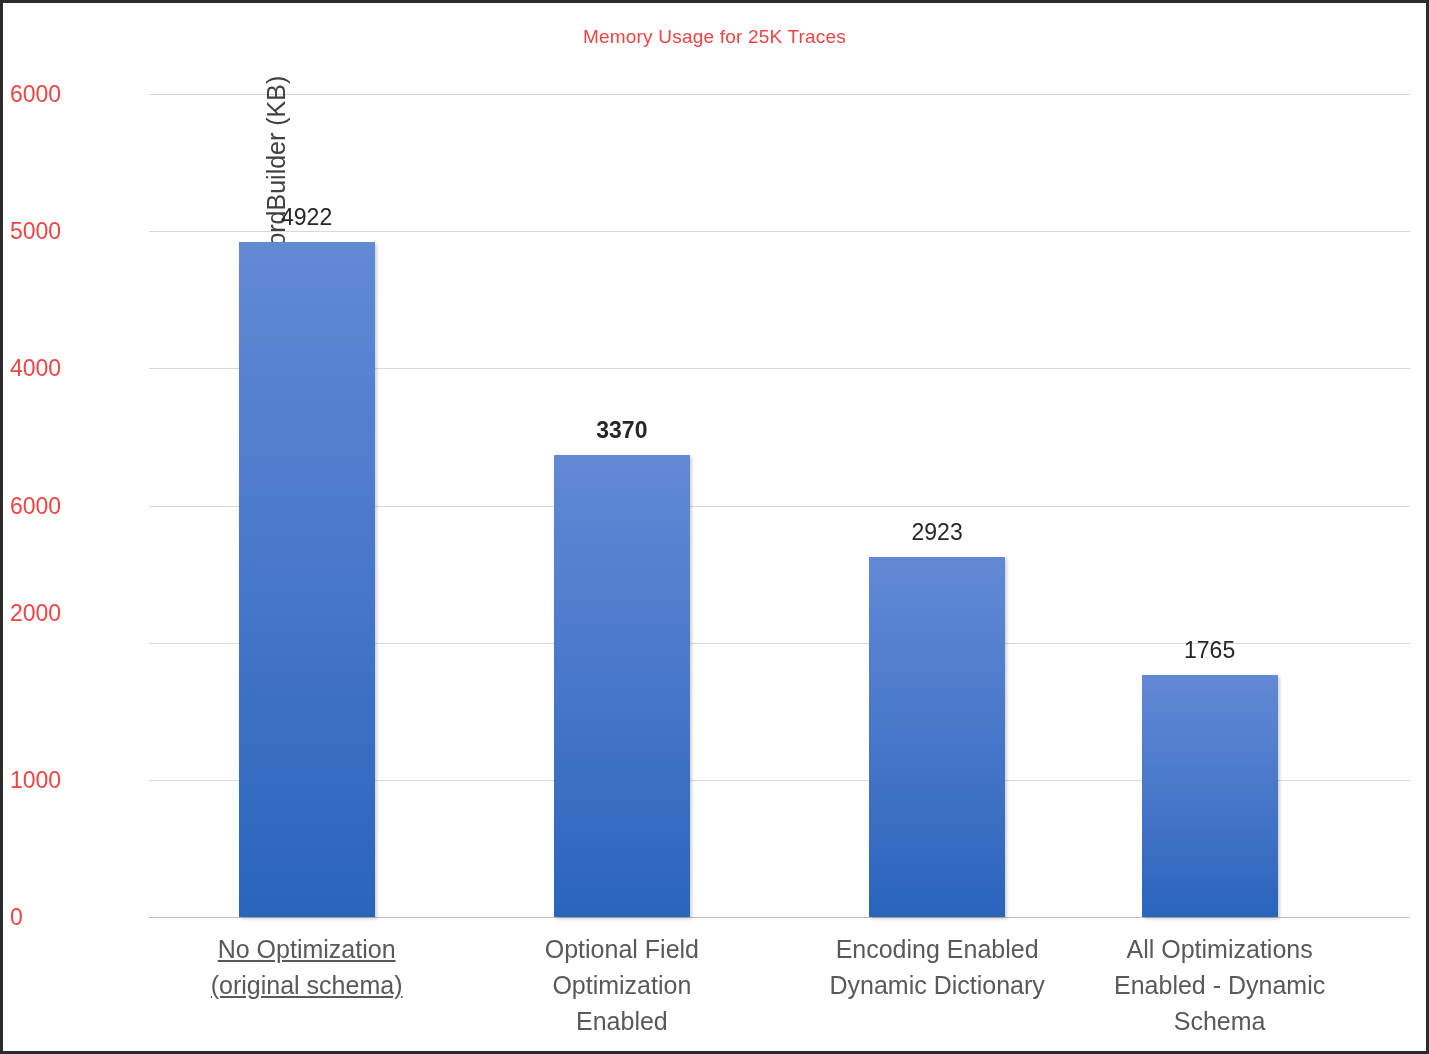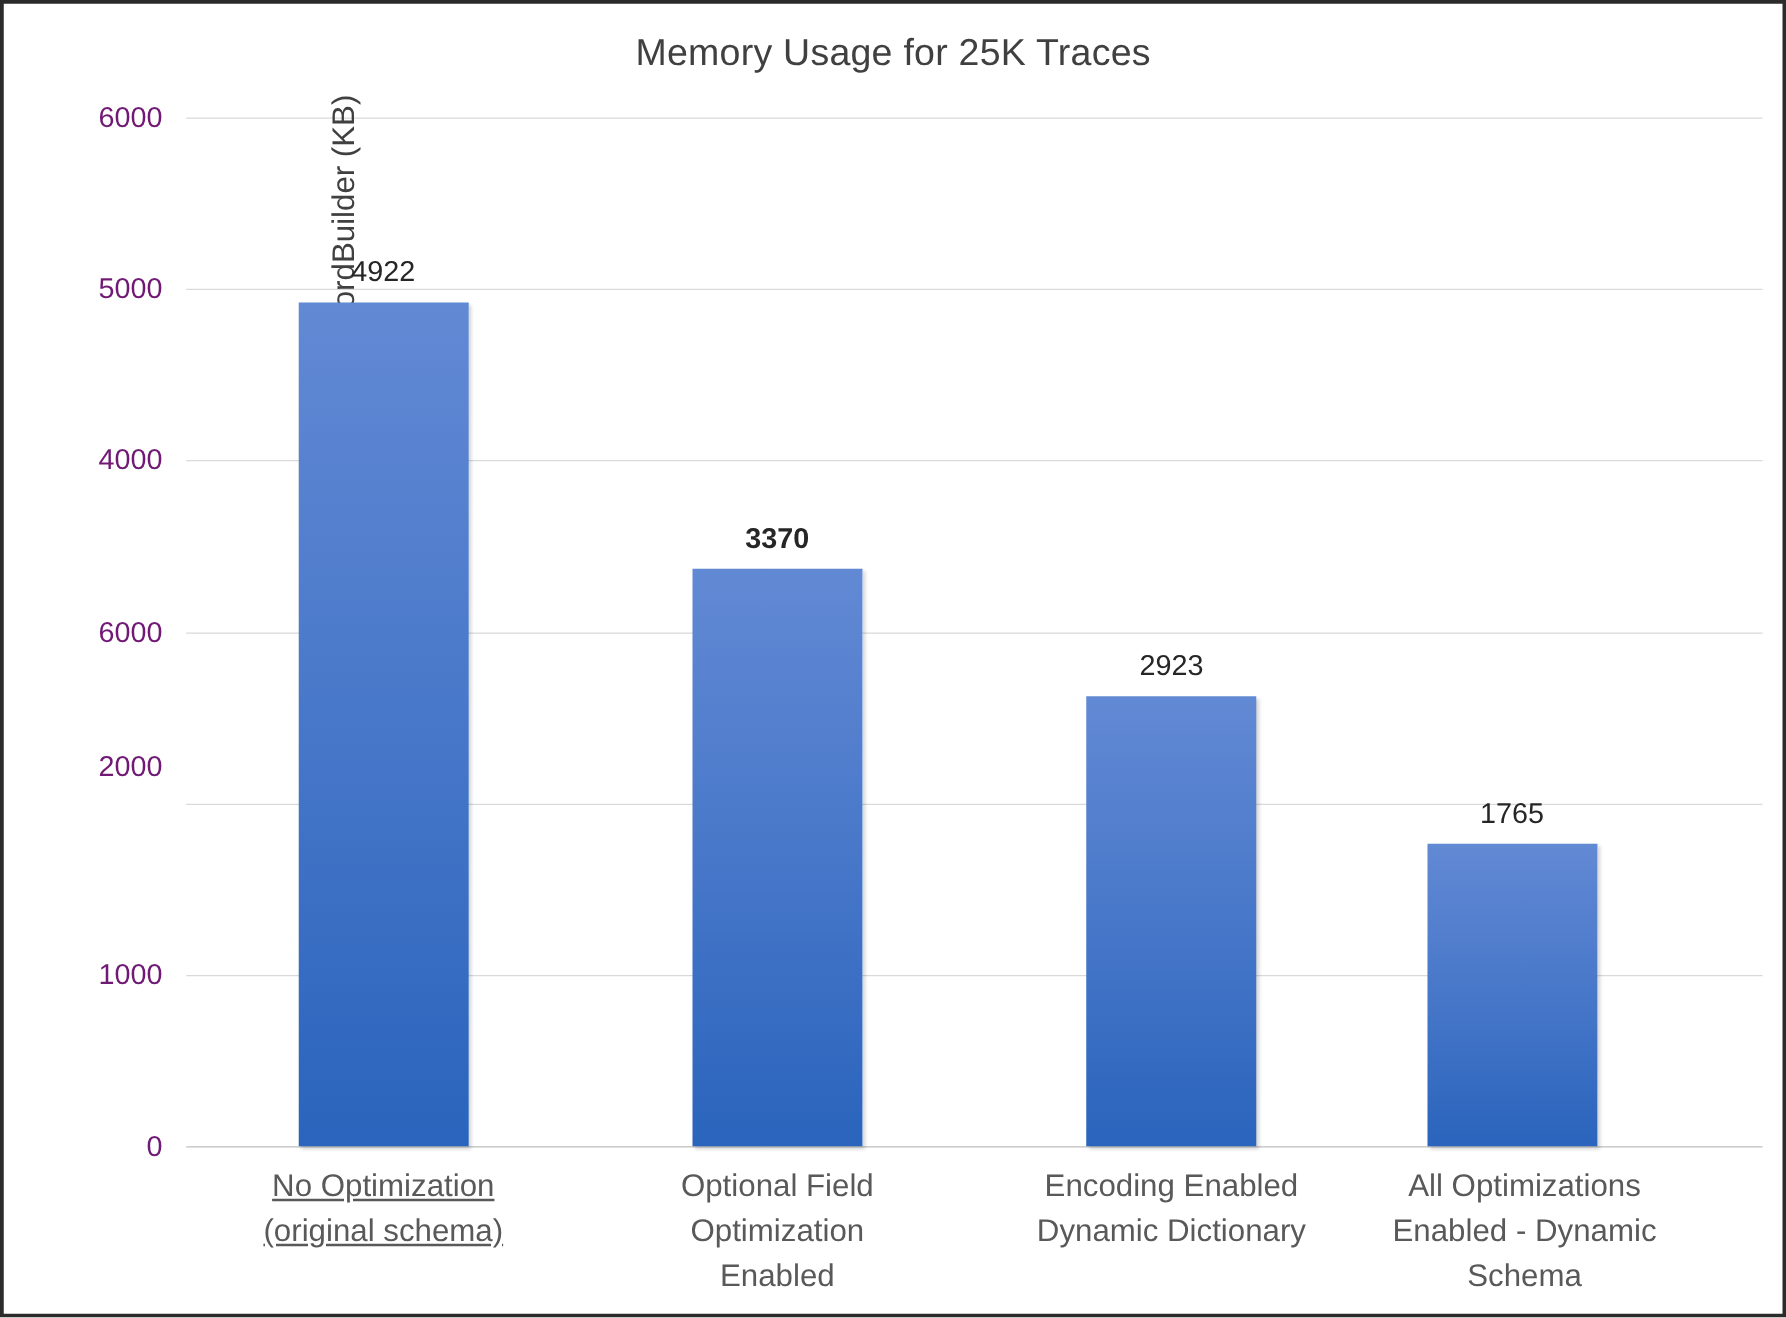--- a/index.html
+++ b/index.html
@@ -28,22 +28,22 @@
     box-sizing: border-box;
   }
 
   
   #chart-title {
     position: absolute;
     left: 0;
     top: 20px;
     width: 100%;
     text-align: center;
-    font-size: 30px;
-    color: #404040;
+    font-size: 19px;
+    color: #ef4444;
     letter-spacing: .2px;
     font-family: "Liberation Sans", sans-serif;
     font-weight: 400;
   }
 
   
   
   #plot-area {
     position: absolute;
     left: 143px;
@@ -73,23 +73,23 @@
     transform-origin: center center;
     text-align: center;
     font-size: 25px;
     color: #404040;
     white-space: nowrap;
   }
   .y-tick-label {
     position: absolute;
     right: 1280px;
     width: 120px;
-    text-align: right;
+    text-align: left;
     font-size: 23px;
-    color: #701a75;
+    color: #ef4444;
     transform: translateY(-50%);
     white-space: nowrap;
   }
 
   
   .bar-slot {
     position: absolute;
     bottom: 0;
     height: 100%;
   }

